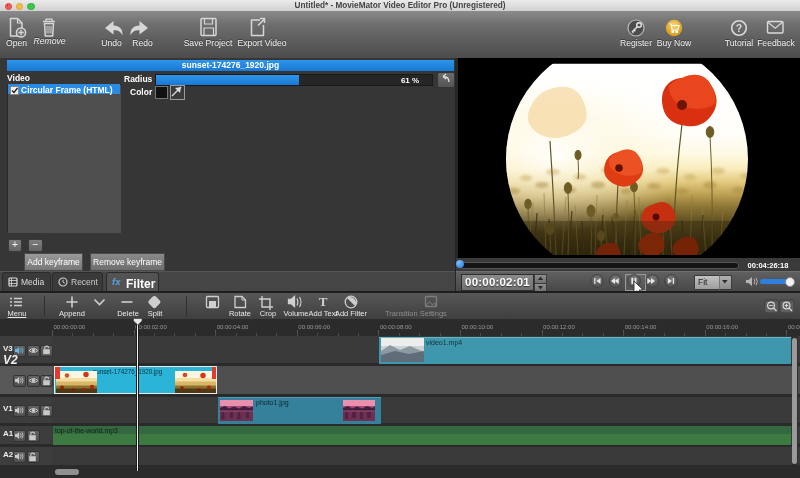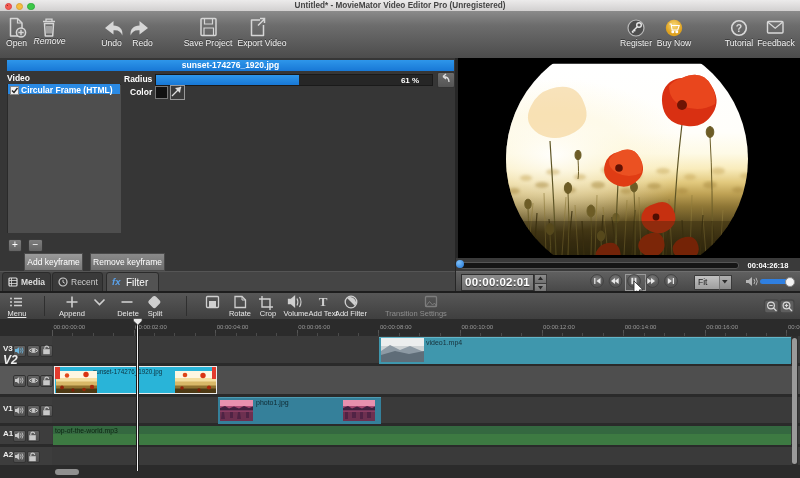--- a/index.html
+++ b/index.html
@@ -120,28 +120,28 @@
   <div class="abs" style="left:90px;top:253px;width:73px;height:16px;background:linear-gradient(#8a8a8a,#6e6e6e);border:1px solid #4a4a4a;color:#fff;font-size:8.5px;text-align:center;line-height:16px;">Remove keyframe</div>
 
   <div class="abs" style="left:0;top:271px;width:456px;height:22px;background:#454545;border-top:1px solid #555;"></div>
   <div class="abs" style="left:2px;top:272px;width:47px;height:20px;background:#3a3a3a;border:1px solid #2b2b2b;border-radius:3px 3px 0 0;"></div>
   <div class="abs" style="left:52px;top:272px;width:49px;height:20px;background:#3a3a3a;border:1px solid #2b2b2b;border-radius:3px 3px 0 0;"></div>
   <div class="abs" style="left:106px;top:272px;width:51px;height:20px;background:#535353;border:1px solid #2b2b2b;border-radius:3px 3px 0 0;"></div>
   <svg class="abs" style="left:8px;top:277px;" width="10" height="10">
       <rect x="1" y="1" width="8" height="8" rx="1" fill="none" stroke="#ddd" stroke-width="1.2"></rect>
       <path d="M3.5 1 v8 M1 3.5 h8 M1 6.5 h8" stroke="#ddd" stroke-width="0.8"></path>
     </svg>
-  <div class="abs" style="left:21px;top:277px;color:#ddd;font-size:8.5px;font-weight:bold;">Media</div>
+  <div class="abs" style="left:21px;top:277px;color:#ddd;font-size:8.5px;">Media</div>
   <svg class="abs" style="left:58px;top:277px;" width="10" height="10">
       <circle cx="5" cy="5" r="4" fill="none" stroke="#ccc" stroke-width="1.2"></circle>
       <path d="M5 2.8 v2.4 l1.8 1" stroke="#ccc" stroke-width="1" fill="none"></path>
     </svg>
   <div class="abs" style="left:71px;top:277px;color:#ccc;font-size:8.5px;">Recent</div>
   <div class="abs" style="left:112px;top:276px;color:#5aa0e8;font-size:9.5px;font-style:italic;font-weight:bold;">fx</div>
-  <div class="abs" style="left:126px;top:277px;color:#fff;font-size:10px;font-weight:normal;">Filter</div>
+  <div class="abs" style="left:126px;top:277px;color:#fff;font-size:12px;font-weight:bold;">Filter</div>
 
   <div class="abs" style="left:455px;top:58px;width:3px;height:235px;background:#262626;"></div>
 
   <div class="abs" style="left:458px;top:58px;width:342px;height:200px;background:#000;"></div>
   <svg class="abs" style="left:458px;top:58px;" width="342" height="200" viewBox="0 0 342 200">
     <defs>
       <clipPath id="circ">
           <path d="M169,101 m-121,0 a121,121 0 1,0 242,0 a121,121 0 1,0 -242,0"></path>
         </clipPath>
       <linearGradient id="field" x1="0" y1="0" x2="0" y2="1">

